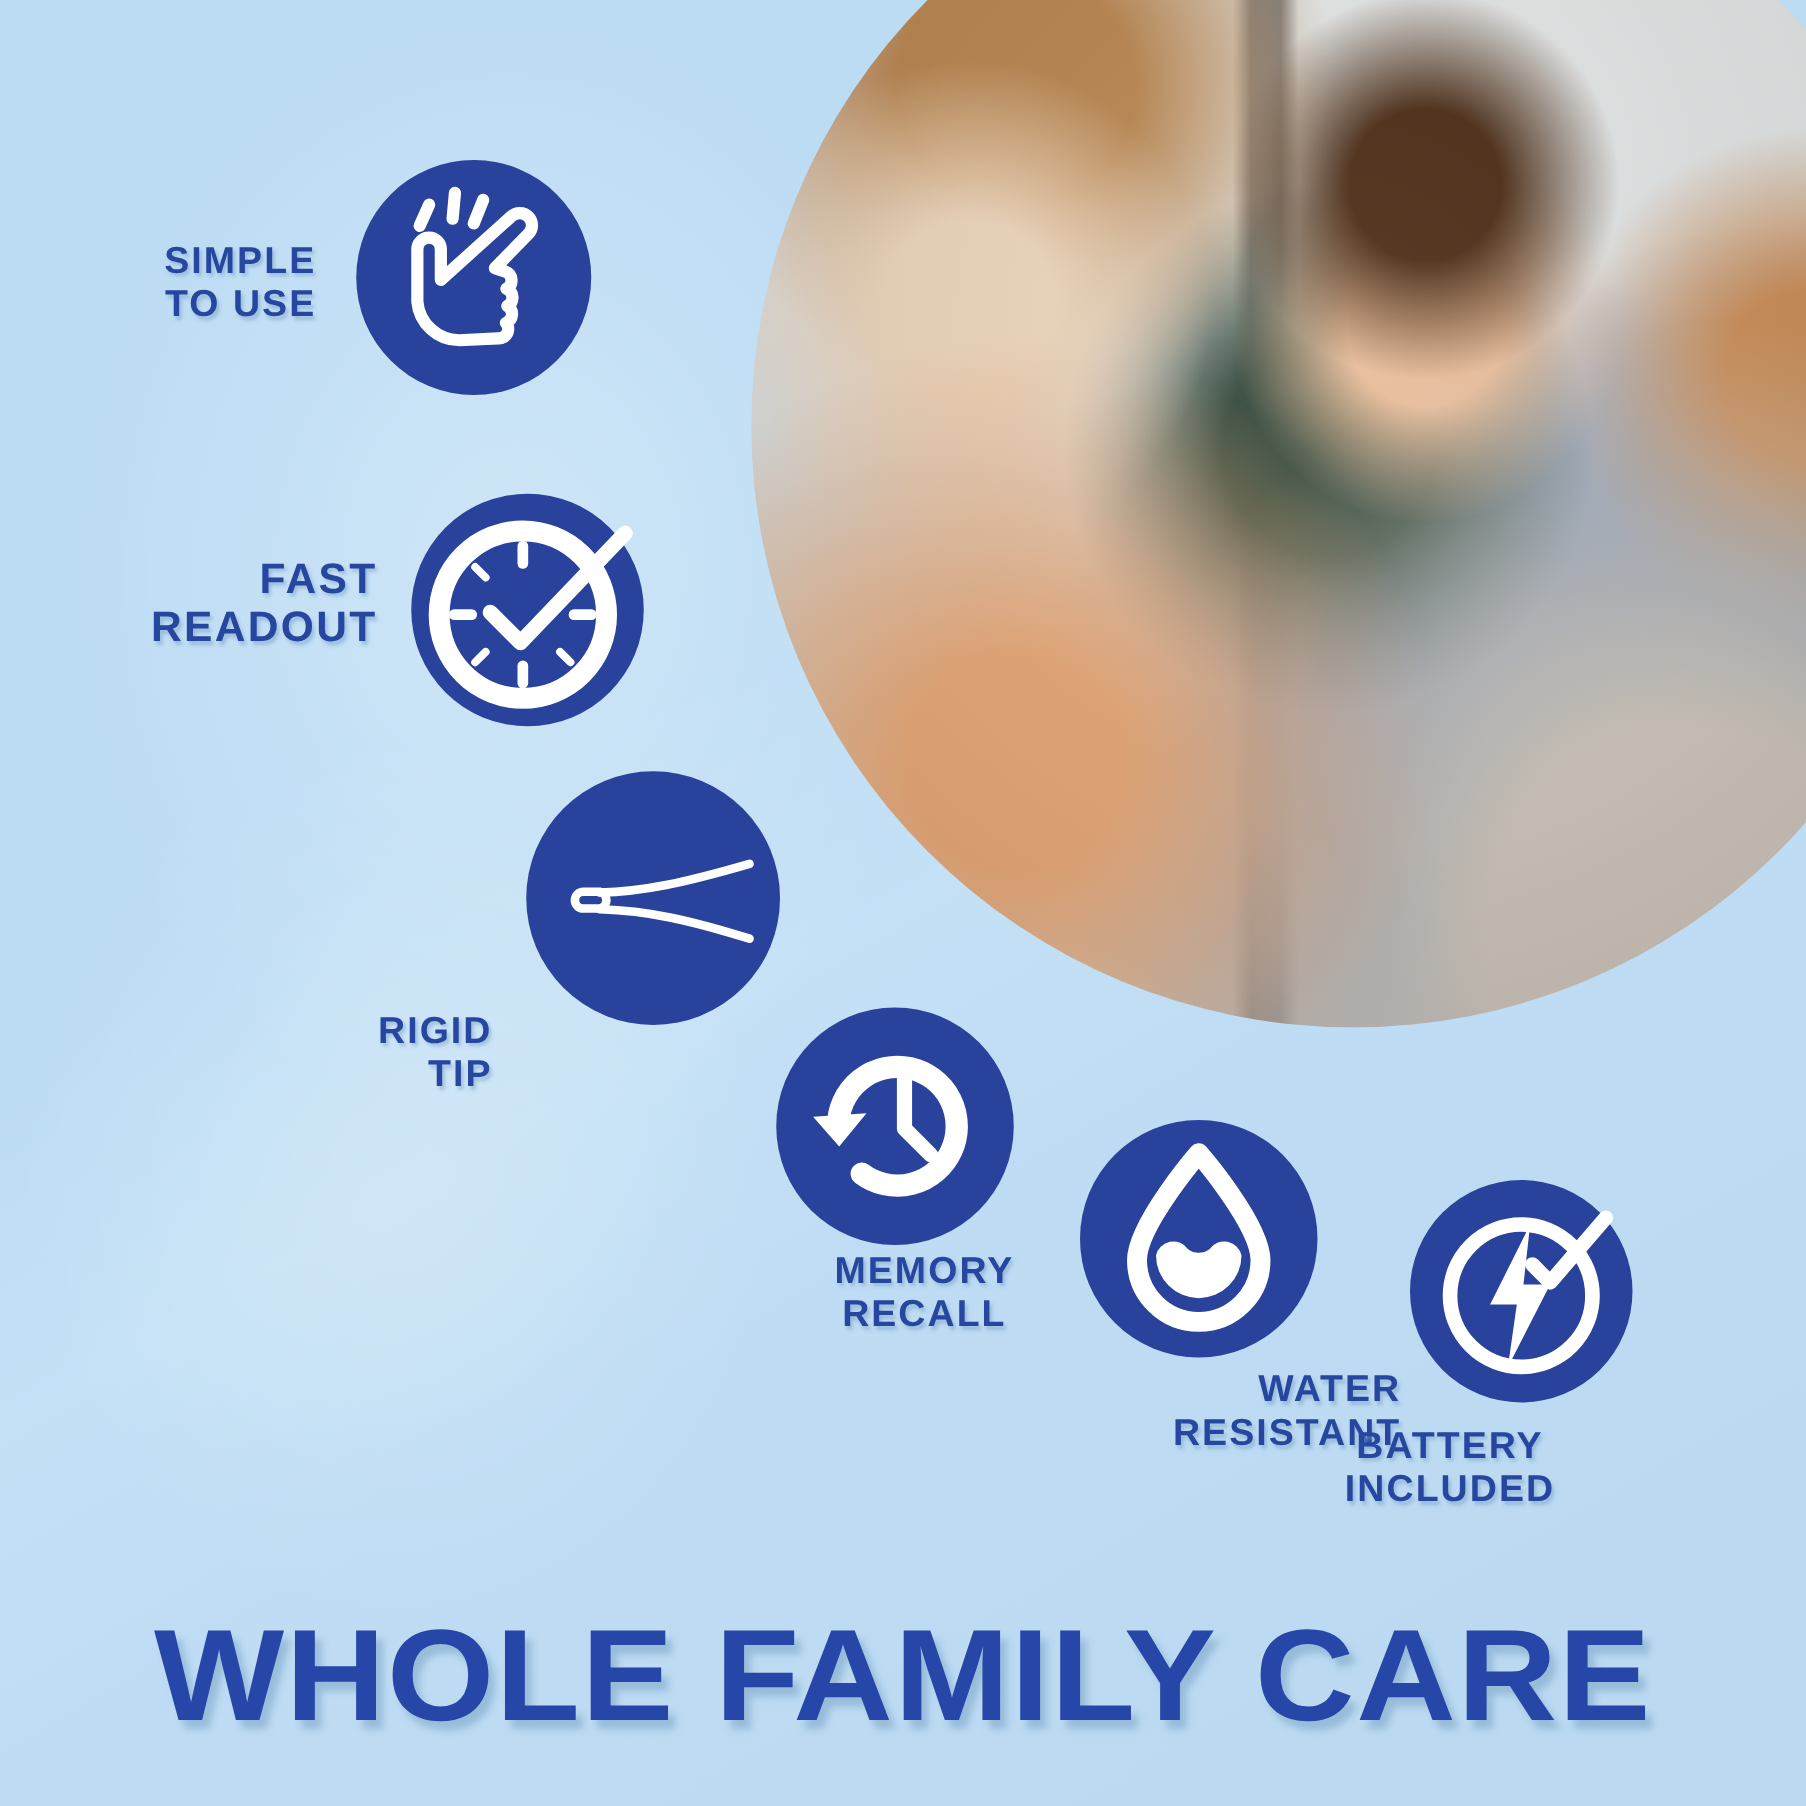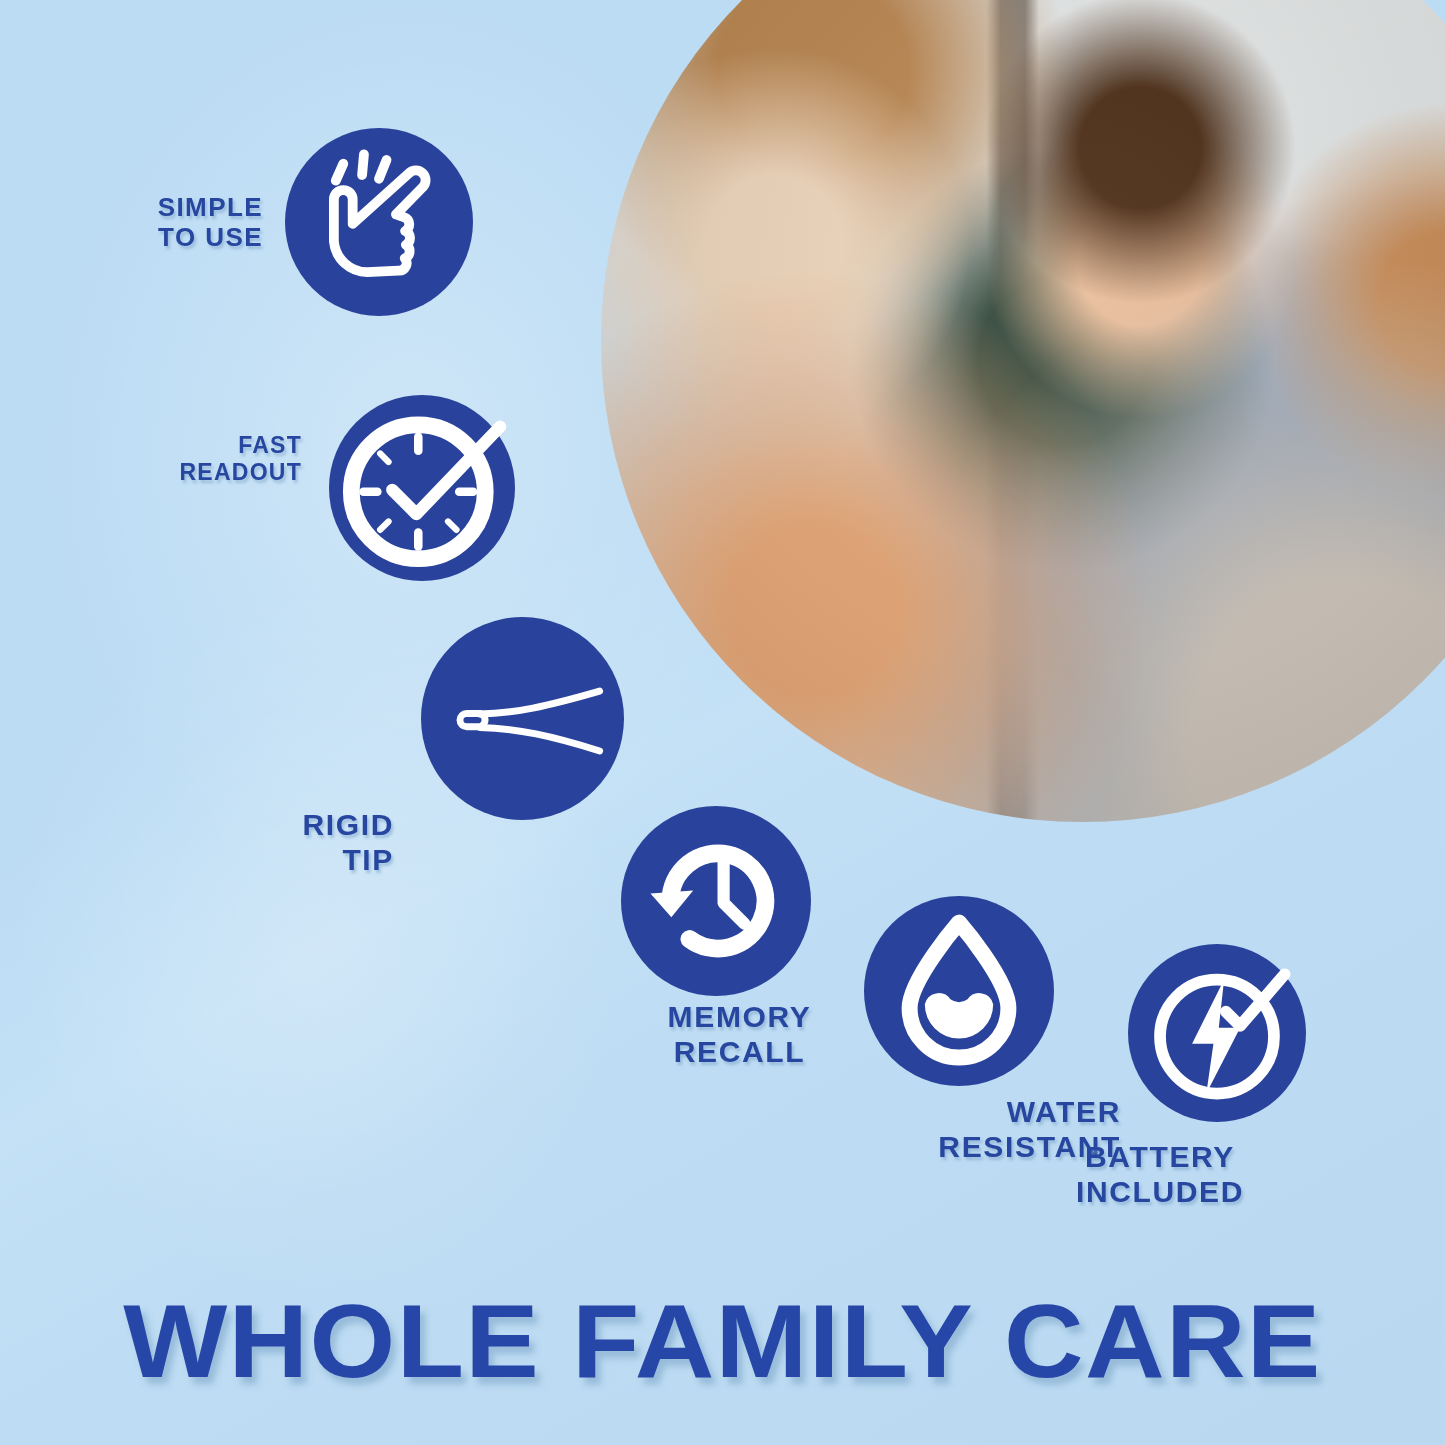--- a/index.html
+++ b/index.html
@@ -135,21 +135,21 @@
                    a5.2 5.2 0 0 1 7.4 7.3 L59 46
                    l4.5 1.5 a4 4 0 0 1 .4 7.3
                    a4 4 0 0 1 .4 7.3
                    a4 4 0 0 1 -.6 7.2
                    a4 4 0 0 1 -3.3 6.6
                    l-16.6 .8
                    a18 18 0 0 1 -17.8 -16.4 Z"></path>
         </g>
       </svg>
     </div>
-    <div class="lab r" style="left:38px;top:192px;width:225px;font-size:26px;">SIMPLE
+    <div class="lab r" style="left:28px;top:192px;width:225px;font-size:30px;">SIMPLE
 TO USE</div>
   </div>
 
   <div class="feat">
     <div class="badge" style="left:329px;top:395px;width:186px;height:186px;">
       <svg viewBox="0 0 100 100" aria-hidden="true">
         <circle cx="48" cy="52" r="36" fill="none" stroke="#ffffff" stroke-width="9"></circle>
         <g stroke="#ffffff" stroke-width="4.6" stroke-linecap="round">
           <line x1="48" y1="22.5" x2="48" y2="30"></line>
           <line x1="48" y1="74" x2="48" y2="81.5"></line>
@@ -157,21 +157,21 @@
           <line x1="70" y1="52" x2="77.5" y2="52"></line>
         </g>
         <g stroke="#ffffff" stroke-width="3.4" stroke-linecap="round">
           <line x1="27.5" y1="31.5" x2="32" y2="36"></line>
           <line x1="27.5" y1="72.5" x2="32" y2="68"></line>
           <line x1="68.5" y1="72.5" x2="64" y2="68"></line>
         </g>
         <path d="M34 51 L47 64 L92 17" fill="none" stroke="#ffffff" stroke-width="6.6" stroke-linecap="round" stroke-linejoin="round"></path>
       </svg>
     </div>
-    <div class="lab r" style="left:80px;top:432px;width:222px;font-size:23px;">FAST
+    <div class="lab r" style="left:80px;top:444px;width:222px;font-size:34px;">FAST
 READOUT</div>
   </div>
 
   <div class="feat">
     <div class="badge" style="left:421px;top:617px;width:203px;height:203px;">
       <svg viewBox="0 0 100 100" aria-hidden="true">
         <g fill="none" stroke="#ffffff" stroke-width="3.4" stroke-linecap="round" stroke-linejoin="round">
           <path d="M22.5 47.5 h6.5 a3.4 3.4 0 0 1 0 6.6 h-6.5 a3.3 3.3 0 0 1 0 -6.6 Z"></path>
           <path d="M29 47.8 C46 47.5 62 44 88 36.5"></path>
           <path d="M29 54.4 C48 55 64 58.5 88 66"></path>

